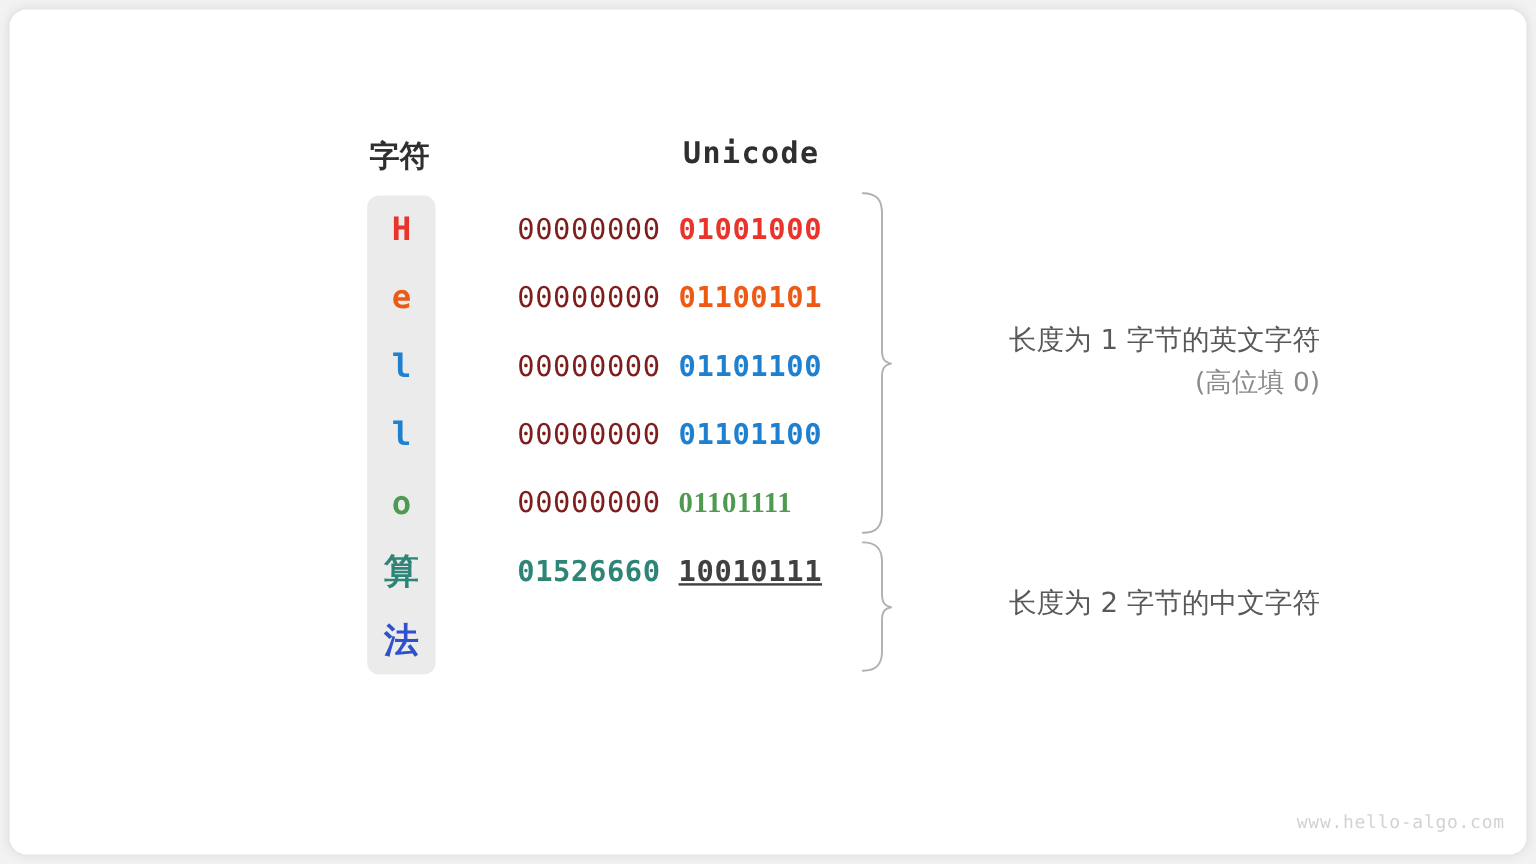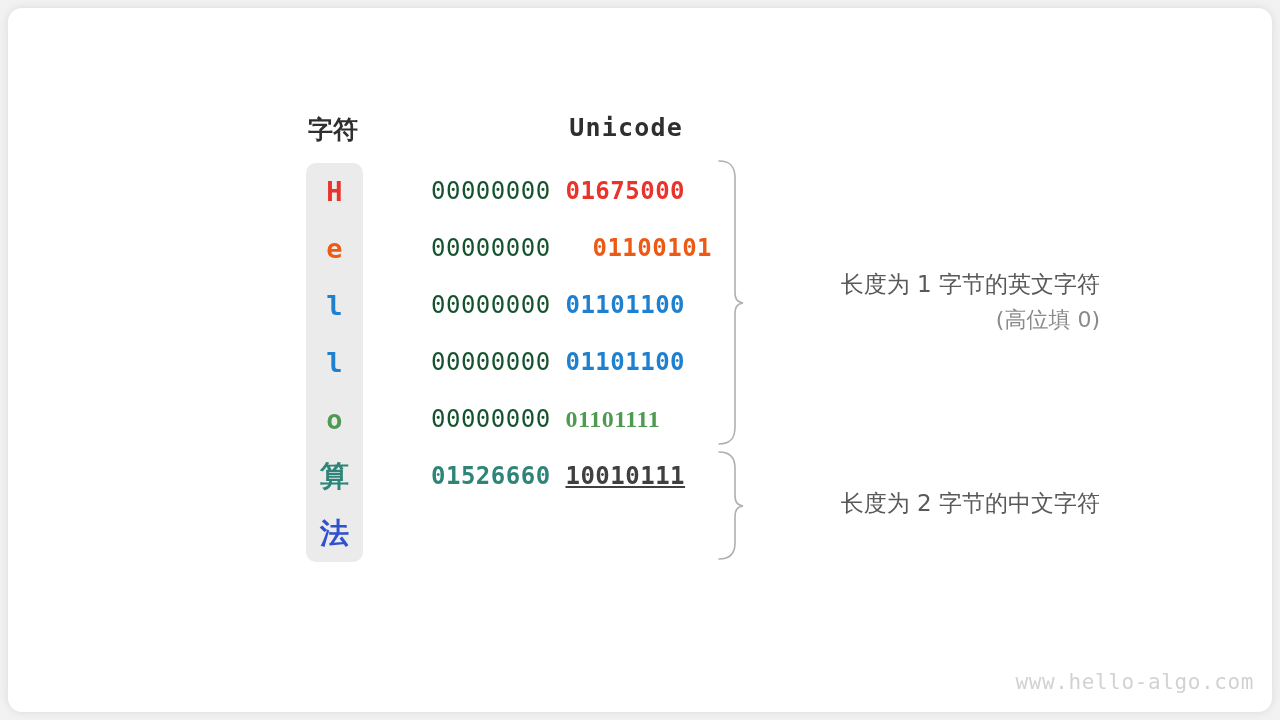--- a/index.html
+++ b/index.html
@@ -100,21 +100,21 @@
     top: 0px;
     width: 260px;
     height: 57px;
     line-height: 57px;
     font-size: 24px;
     letter-spacing: 0.5px;
     font-family: "DejaVu Sans Mono", "Liberation Mono", monospace;
     white-space: nowrap;
     text-align: left;
   }
-  .byte-hi { color: #14532d; font-weight: normal; }
+  .byte-hi { color: #7f1d1d; font-weight: normal; }
   .byte-lo { font-weight: bold; }
   .byte-sep { display: inline-block; width: 0.62em; }
 
   
   #braces {
     position: absolute;
     left: 0px;
     top: 0px;
     width: 1280px;
     height: 720px;
@@ -147,45 +147,45 @@
     left: 760px;
     top: 485px;
     width: 340px;
   }
 
   
   #watermark {
     position: absolute;
     right: 26px;
     bottom: 26px;
-    font-size: 21px;
+    font-size: 15px;
     color: #d2d2d2;
     letter-spacing: 0.6px;
     font-family: "DejaVu Sans Mono", "Liberation Mono", monospace;
   }
 </style>
 </head>
 <body>
 
 <div id="canvas">
   <div id="card"></div>
 
   <div class="col-header" id="header-char">字符</div>
   <div class="col-header" id="header-unicode">Unicode</div>
 
   <div id="char-panel"></div>
 
   <div id="rows">
       <div class="row">
         <div class="row-char" style="color: rgb(232, 52, 43);">H</div>
-        <div class="row-bytes"><span class="byte-hi">00000000</span><span class="byte-sep"></span><span class="byte-lo" style="color: rgb(232, 52, 43);">01675000</span></div>
+        <div class="row-bytes"><span class="byte-hi">00000000</span><span class="byte-sep"></span><span class="byte-lo" style="color: rgb(232, 52, 43);">01001000</span></div>
       </div>
       <div class="row">
         <div class="row-char" style="color: rgb(236, 90, 21);">e</div>
-        <div class="row-bytes"><span class="byte-hi">00000000</span><span class="byte-sep"></span><span class="byte-lo" style="color: rgb(236, 90, 21); margin-left: 27px;">01100101</span></div>
+        <div class="row-bytes"><span class="byte-hi">00000000</span><span class="byte-sep"></span><span class="byte-lo" style="color: rgb(236, 90, 21);">01100101</span></div>
       </div>
       <div class="row">
         <div class="row-char" style="color: rgb(31, 128, 208);">l</div>
         <div class="row-bytes"><span class="byte-hi">00000000</span><span class="byte-sep"></span><span class="byte-lo" style="color: rgb(31, 128, 208);">01101100</span></div>
       </div>
       <div class="row">
         <div class="row-char" style="color: rgb(31, 128, 208);">l</div>
         <div class="row-bytes"><span class="byte-hi">00000000</span><span class="byte-sep"></span><span class="byte-lo" style="color: rgb(31, 128, 208);">01101100</span></div>
       </div>
       <div class="row">

